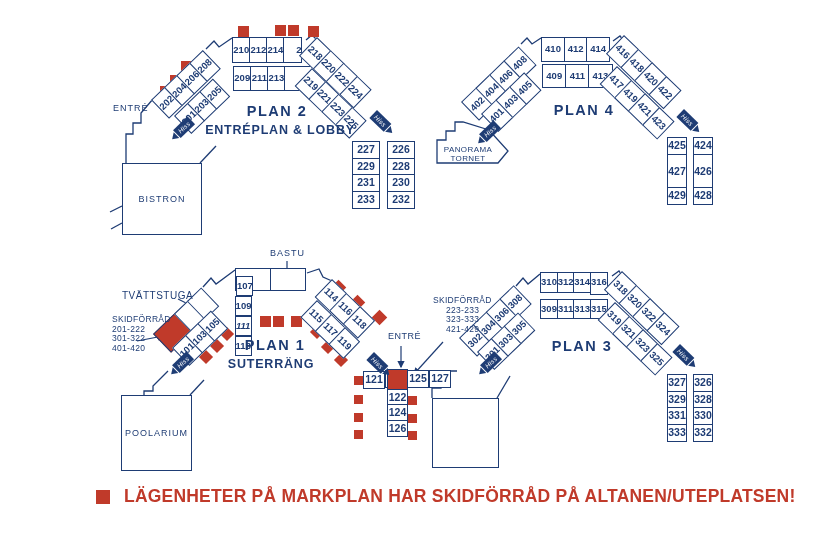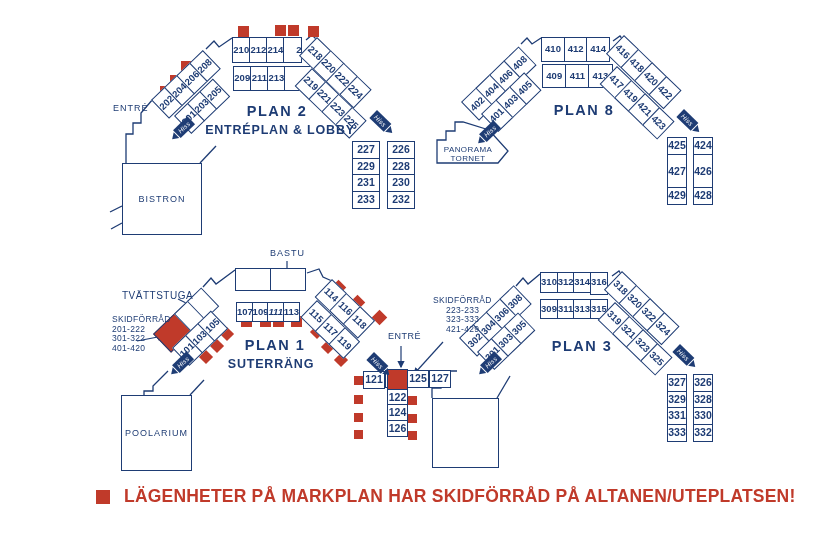--- a/index.html
+++ b/index.html
@@ -210,21 +210,21 @@
       </div>
       <div class="band" style="left: 172px; top: 348px; flex-direction: row; transform: rotate(-44deg);">
         <div class="room" style="width: 19px; height: 25px; line-height: 22px;">101</div>
         <div class="room" style="width: 19px; height: 25px; line-height: 22px; margin-left: -1.4px;">103</div>
         <div class="room" style="width: 19px; height: 25px; line-height: 22px; margin-left: -1.4px;">105</div>
       </div>
       <div class="band" style="left: 235px; top: 268px; flex-direction: row;">
         <div class="room" style="width: 36px; height: 23px; line-height: 20px;"></div>
         <div class="room" style="width: 36px; height: 23px; line-height: 20px; margin-left: -1.4px;"></div>
       </div>
-      <div class="band" style="left: 236px; top: 302px; flex-direction: row;">
+      <div class="band" style="left: 236px; top: 276px; flex-direction: column;">
         <div class="room" style="width: 17px; height: 20px; line-height: 17px;">107</div>
         <div class="room" style="width: 17px; height: 20px; line-height: 17px; margin-left: -1.4px;">109</div>
         <div class="room" style="width: 17px; height: 20px; line-height: 17px; margin-left: -1.4px; font-style: italic;">111</div>
         <div class="room" style="width: 17px; height: 20px; line-height: 17px; margin-left: -1.4px;">113</div>
       </div>
       <div class="band" style="left: 332px; top: 279px; flex-direction: row; transform: rotate(44deg);">
         <div class="room" style="width: 21px; height: 25px; line-height: 22px;">114</div>
         <div class="room" style="width: 21px; height: 25px; line-height: 22px; margin-left: -1.4px;">116</div>
         <div class="room" style="width: 21px; height: 25px; line-height: 22px; margin-left: -1.4px;">118</div>
       </div>
@@ -325,21 +325,21 @@
         <span class="hissbox">Hiss</span>
       </div>
       <div class="hiss" style="left: 680px; top: 344px; transform: rotate(44deg);">
         <span class="hissbox">Hiss</span>
         <span class="hiss-tri r"></span>
       </div>
     </div>
 
   <div class="ptitle" id="t-plan2">PLAN 2</div>
   <div class="psub" id="s-plan2">ENTRÉPLAN &amp; LOBBY</div>
-  <div class="ptitle" id="t-plan4">PLAN 8</div>
+  <div class="ptitle" id="t-plan4">PLAN 4</div>
   <div class="ptitle" id="t-plan1">PLAN 1</div>
   <div class="psub" id="s-plan1">SUTERRÄNG</div>
   <div class="ptitle" id="t-plan3">PLAN 3</div>
 
   <div class="bld" id="bistron">
     <span>BISTRON</span>
   </div>
   <div class="bld" id="poolarium">
     <span>POOLARIUM</span>
   </div>

